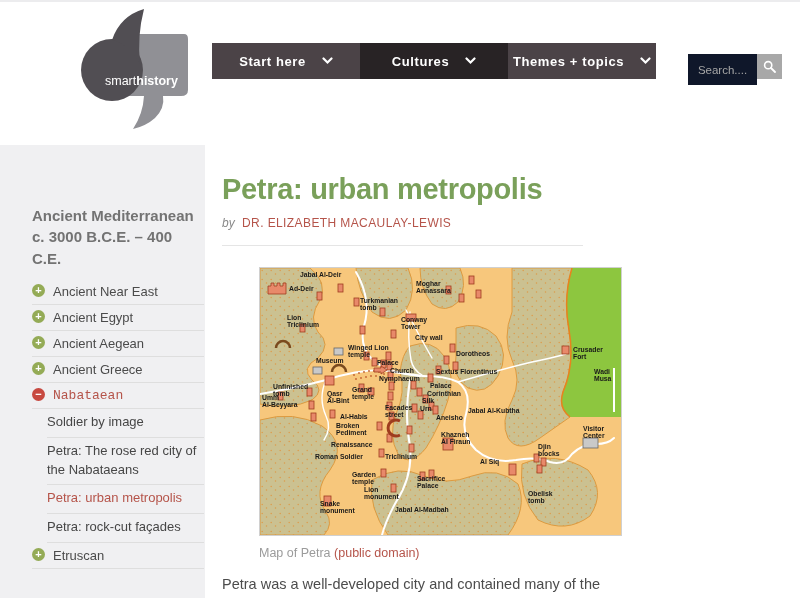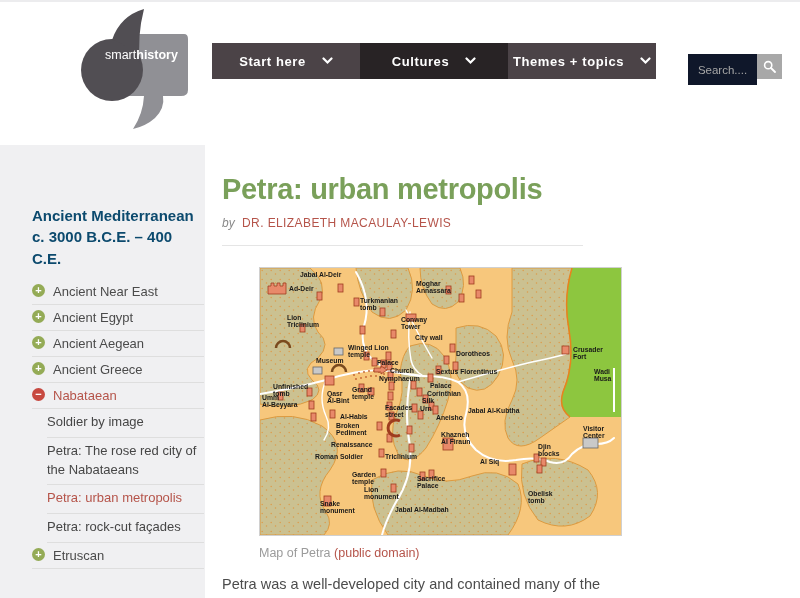--- a/index.html
+++ b/index.html
@@ -10,21 +10,21 @@
   }
   *{box-sizing:border-box; margin:0; padding:0;}
   html,body{width:800px;height:598px;overflow:hidden;background:#fff;
     font-family:"Liberation Sans",sans-serif;color:#4c4c4c;}
   .stage{position:relative;width:800px;height:598px;overflow:hidden;}
 
   
   .header{position:absolute;left:0;top:0;width:800px;height:145px;background:#fff;
     border-top:2px solid #ececee;z-index:5;}
   .logo-wrap{position:absolute;left:78px;top:4px;width:118px;height:128px;cursor:pointer;}
-  .logo-text{position:absolute;left:27px;top:42px;font-size:12.5px;color:#fff;letter-spacing:0;white-space:nowrap;}
+  .logo-text{position:absolute;left:27px;top:68px;font-size:12.5px;color:#fff;letter-spacing:0;white-space:nowrap;}
   .logo-text .lt1{font-weight:400;}
   .logo-text .lt2{font-weight:700;}
 
   .mainnav{position:absolute;left:212px;top:41px;height:36px;display:flex;
     box-shadow:inset 0 -3px rgba(0,0,0,.18);}
   .nav-btn{width:148px;height:36px;background:var(--nav-bg);color:#fff;
     display:flex;align-items:center;justify-content:center;gap:16px;
     font-size:13px;font-weight:700;letter-spacing:.6px;cursor:pointer;}
   .nav-btn.active{background:var(--nav-active-bg);}
 
@@ -36,30 +36,30 @@
   .search-btn{width:25px;height:25px;background:#a8a8a8;border:0;display:flex;
     align-items:center;justify-content:center;cursor:pointer;}
 
   
   .page{position:absolute;left:0;top:145px;width:800px;height:453px;background:var(--page-bg);}
   .panel{position:absolute;left:205px;top:0;width:595px;height:453px;background:#fff;
     padding:28px 0 0 17px;}
 
   
   .sidebar{position:absolute;left:32px;top:60px;width:172px;}
-  .sb-head{font-size:15px;font-weight:700;color:#0c4a6e;line-height:1.42;}
+  .sb-head{font-size:15px;font-weight:700;color:#737373;line-height:1.42;}
   .sb-list{list-style:none;margin-top:10px;}
   .sb-item{display:flex;align-items:flex-start;gap:8px;padding:4px 0 5px;
     border-bottom:1px solid #dedede;font-size:13px;color:#4b4b4b;cursor:pointer;}
   .sb-item .lbl{padding-top:1px;}
   .toggle{flex:0 0 13px;width:13px;height:13px;border-radius:50%;margin-top:1px;
     color:#fff;font-size:11px;line-height:12px;text-align:center;font-weight:700;}
   .toggle.plus{background:var(--icon-green);}
   .toggle.minus{background:var(--icon-red);}
-  .sb-item.section-open .lbl{color:var(--accent-red);}
+  .sb-item.section-open .lbl{color:var(--accent-red);font-family:Liberation Mono, monospace;}
   .sb-sub{list-style:none;margin-left:15px;}
   .sb-sub li{padding:4px 0 5px;border-bottom:1px solid #dedede;font-size:13px;
     color:#464646;line-height:1.45;cursor:pointer;}
   .sb-sub li.current{color:var(--accent-red);}
 
   
   .title{font-size:29px;font-weight:700;color:var(--accent-green);letter-spacing:-.3px;}
   .byline{margin-top:10px;font-size:12px;color:#8a8a8a;}
   .byline em{font-style:italic;margin-right:4px;}
   .byline a{color:var(--accent-red);text-decoration:none;letter-spacing:.4px;cursor:pointer;}

